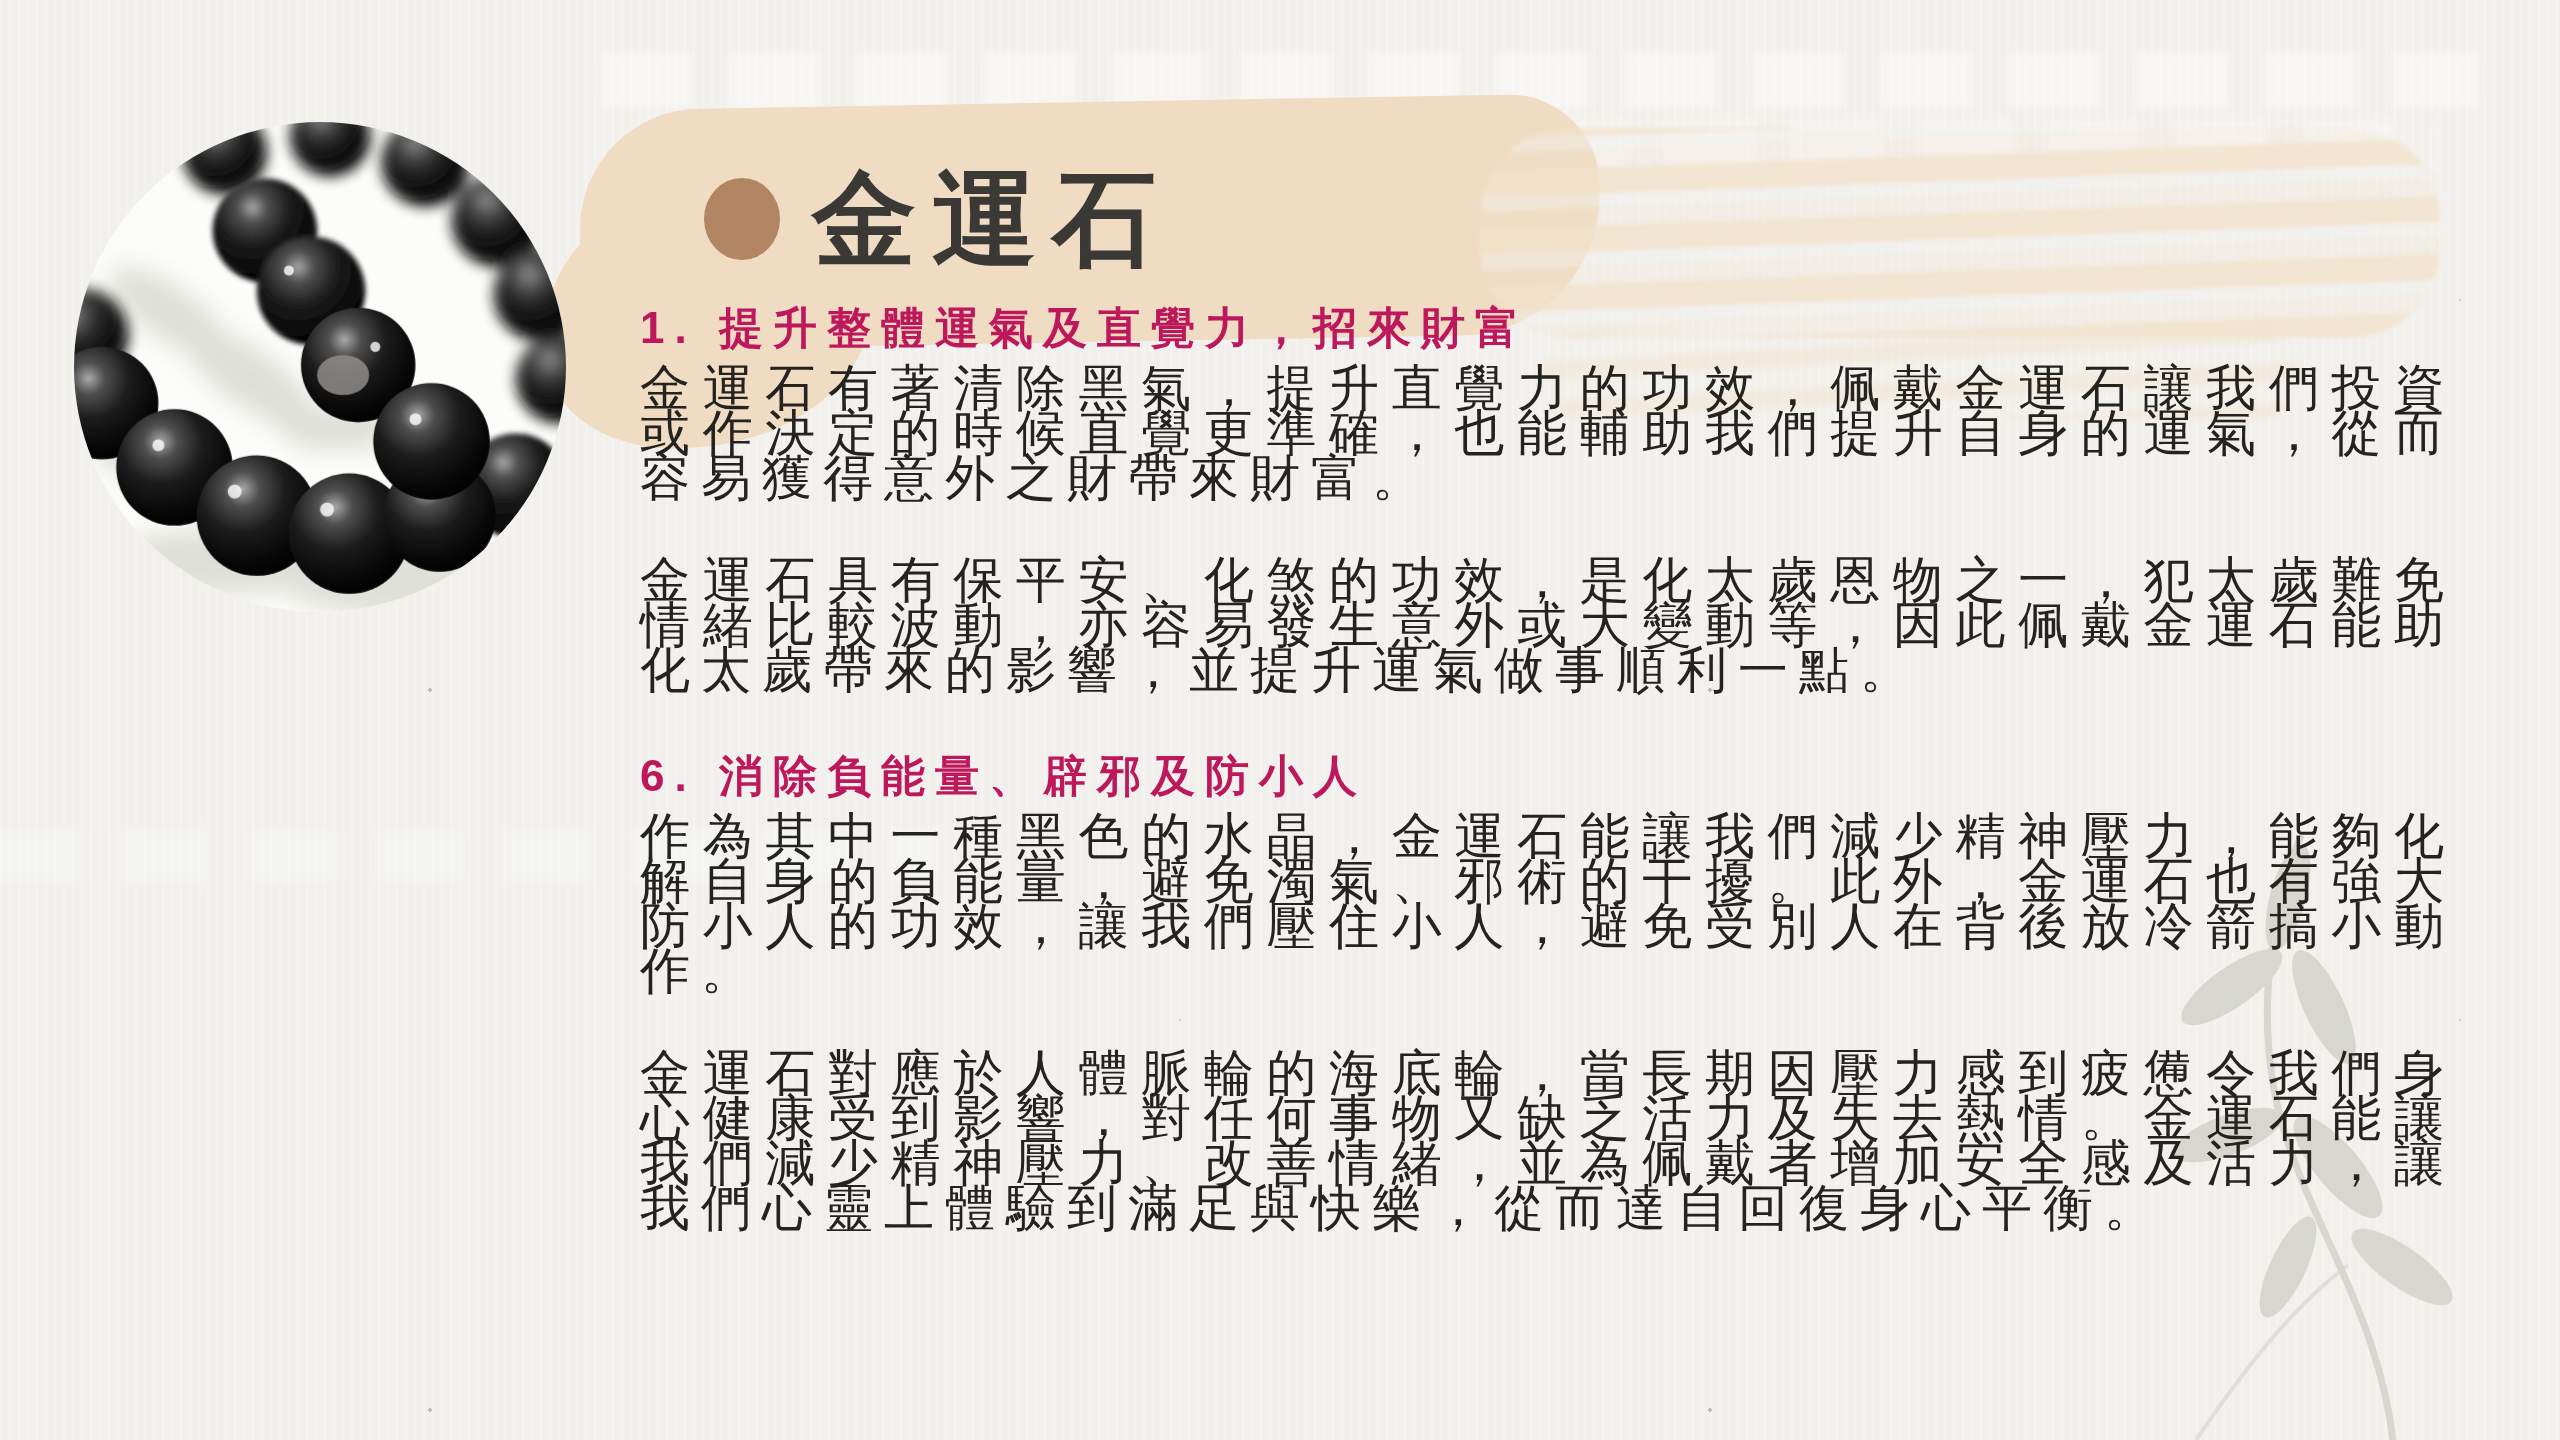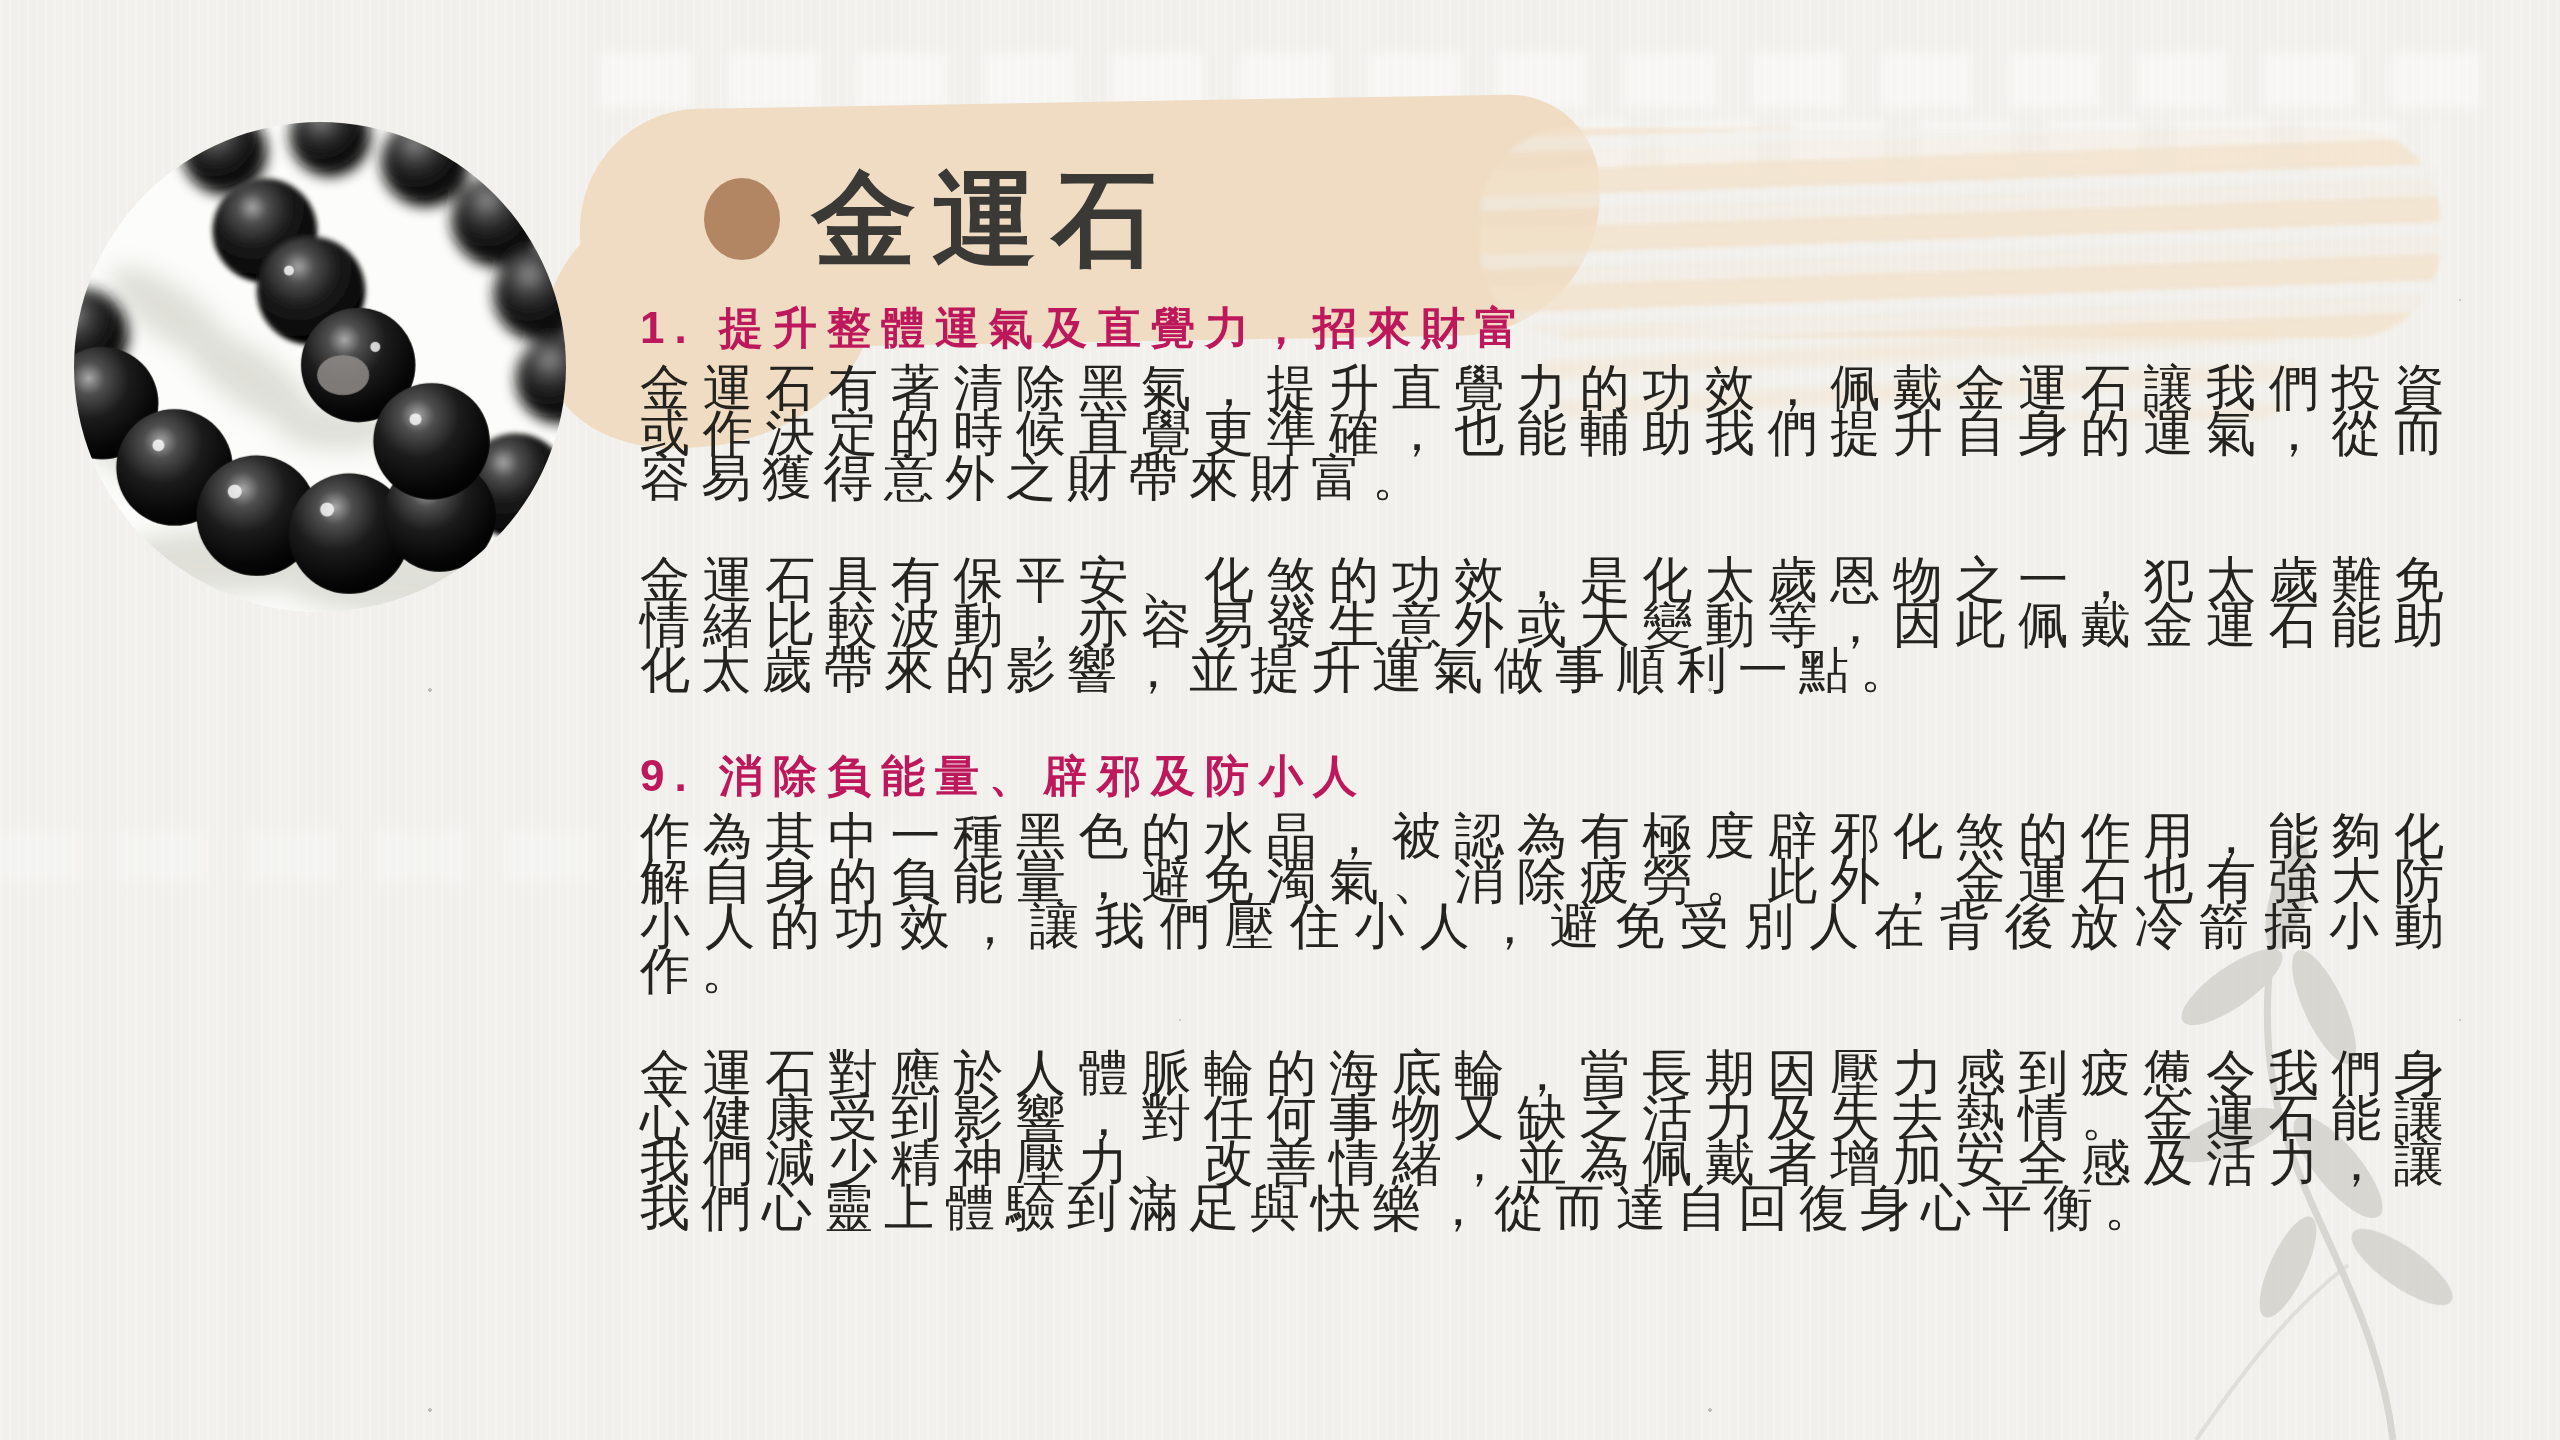--- a/index.html
+++ b/index.html
@@ -163,20 +163,20 @@
   <div class="section">
     <h2>1. 提升整體運氣及直覺力，招來財富</h2>
     <p>金運石有著清除黑氣，提升直覺力的功效，佩戴金運石讓我們投資或作決定的時候直覺更準確，也能輔助我們提升自身的運氣，從而容易獲得意外之財帶來財富。</p>
   </div>
 
   <div class="section">
     <p>金運石具有保平安、化煞的功效，是化太歲恩物之一，犯太歲難免情緒比較波動，亦容易發生意外或大變動等，因此佩戴金運石能助化太歲帶來的影響，並提升運氣做事順利一點。</p>
   </div>
 
   <div class="section">
-    <h2>9. 消除負能量、辟邪及防小人</h2>
-    <p>作為其中一種黑色的水晶，被認為有極度辟邪化煞的作用，能夠化解自身的負能量，避免濁氣、消除疲勞。此外，金運石也有強大防小人的功效，讓我們壓住小人，避免受別人在背後放冷箭搞小動作。</p>
+    <h2>6. 消除負能量、辟邪及防小人</h2>
+    <p>作為其中一種黑色的水晶，金運石能讓我們減少精神壓力，能夠化解自身的負能量，避免濁氣、邪術的干擾。此外，金運石也有強大防小人的功效，讓我們壓住小人，避免受別人在背後放冷箭搞小動作。</p>
   </div>
 
   <div class="section">
     <p>金運石對應於人體脈輪的海底輪，當長期因壓力感到疲憊令我們身心健康受到影響，對任何事物又缺乏活力及失去熱情。金運石能讓我們減少精神壓力、改善情緒，並為佩戴者增加安全感及活力，讓我們心靈上體驗到滿足與快樂，從而達自回復身心平衡。</p>
   </div>
 </div>
 
 </body></html>

